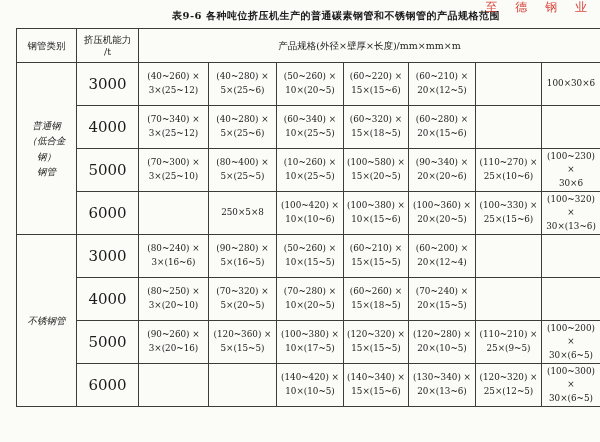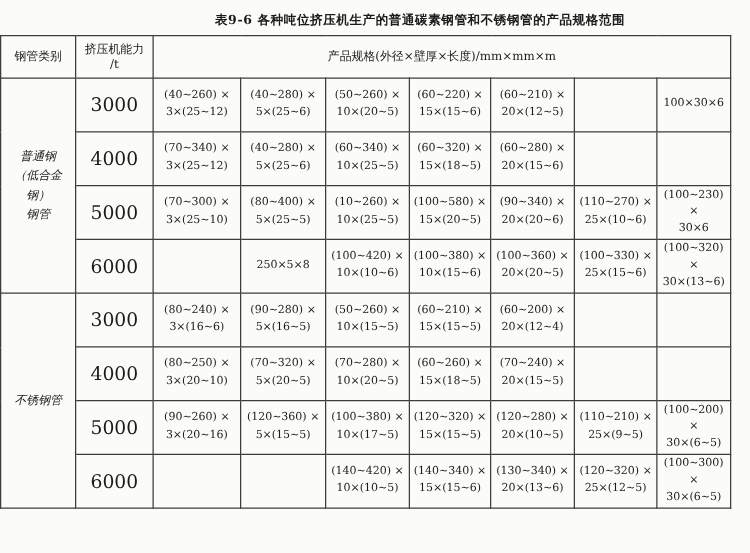--- a/index.html
+++ b/index.html
@@ -21,21 +21,21 @@
   .watermark {
     position:absolute; top:1px; right:6px;
     color:#d8473c;
     text-align:center;
     line-height:1.1;
   }
   .wm-name { font-size:12px; letter-spacing:7px; padding-left:7px; white-space:nowrap; }
   .wm-phone { font-size:13.5px; font-style:italic; letter-spacing:1.5px; white-space:nowrap; }
 
   table.spec-table {
-    position:absolute; top:28px; left:0;
+    position:absolute; top:28px; left:16px;
     width:584px;
     border-collapse:collapse;
     table-layout:fixed;
     border:1.6px solid #333;
   }
   .spec-table td, .spec-table th {
     border:1px solid #3c3c3c;
     padding:0 2px;
     text-align:center;
     vertical-align:middle;
@@ -48,20 +48,21 @@
   .cat-cell  { font-size:9.5px; line-height:1.6;font-style:italic; }
   .cap-cell  { font-size:15px; }
   .spec-cell { font-size:8.8px; line-height:1.55; }
 </style>
 </head>
 <body>
 
 <div class="page-title">表9-6  各种吨位挤压机生产的普通碳素钢管和不锈钢管的产品规格范围</div>
 
 <div class="watermark" style="color: rgb(216, 71, 60);">
+  <div class="wm-name">至 德 钢 业</div>
 </div>
 
 <table class="spec-table">
   <colgroup>
     <col style="width:60px">
       <col style="width:62px">
     <col style="width:70px">
       <col style="width:68px">
       <col style="width:67px">
     <col style="width:65px">

